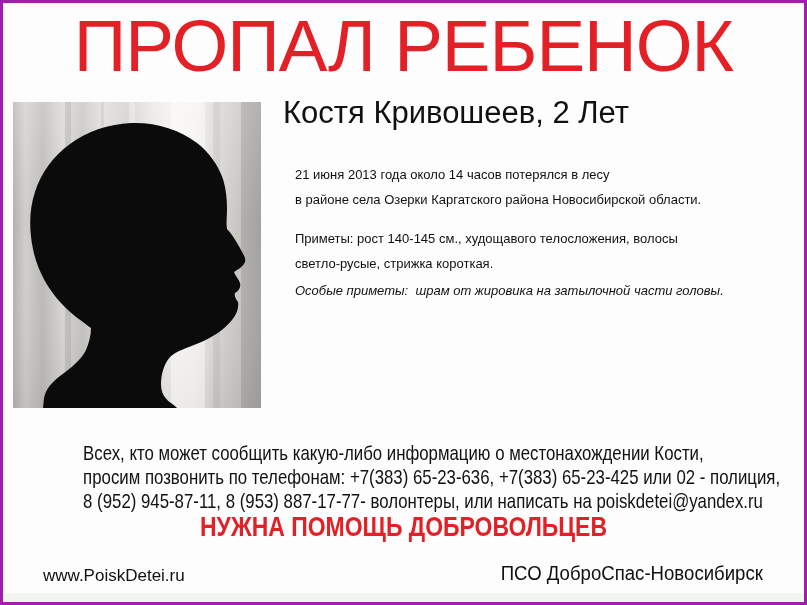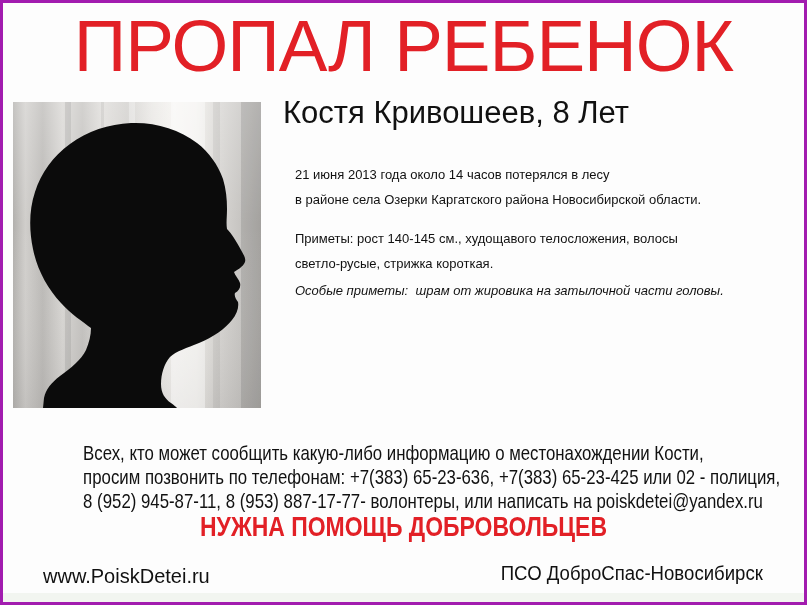--- a/index.html
+++ b/index.html
@@ -54,21 +54,21 @@
     position:absolute;top:509px;left:0;right:0;
     text-align:center;
     font-size:28px;line-height:30px;font-weight:700;
     color:#e22026;
     white-space:nowrap;
     transform:scaleX(0.82);
     transform-origin:center;
   }
   .footer-site{
     position:absolute;left:40px;top:562px;
-    font-size:20px;line-height:22px;
+    font-size:17px;line-height:22px;
     white-space:nowrap;
   }
   .footer-org{
     position:absolute;right:41px;top:559px;
     font-size:20px;line-height:22px;
     white-space:nowrap;
     transform:scaleX(0.93);
     transform-origin:right center;
   }
   .bottom-strip{
@@ -138,21 +138,21 @@
                C 226 205 224 212 219 218
                C 212 227 200 235 186 241
                C 174 246 163 249 157 255
                C 151 262 148 272 148 282
                C 148 291 152 297 158 301
                C 161 303 163 305 164 306
                Z"></path>
     </svg>
   </div>
 
-  <div class="child-name">Костя Кривошеев, 8 Лет</div>
+  <div class="child-name">Костя Кривошеев, 2 Лет</div>
 
   <p class="para para-incident">21 июня 2013 года около 14 часов потерялся в лесу
 в районе села Озерки Каргатского района Новосибирской области.</p>
 
   <p class="para para-description">Приметы: рост 140-145 см., худощавого телосложения, волосы
 светло-русые, стрижка короткая.</p>
 
   <p class="para para-special">Особые приметы:  шрам от жировика на затылочной части головы.</p>
 
 

